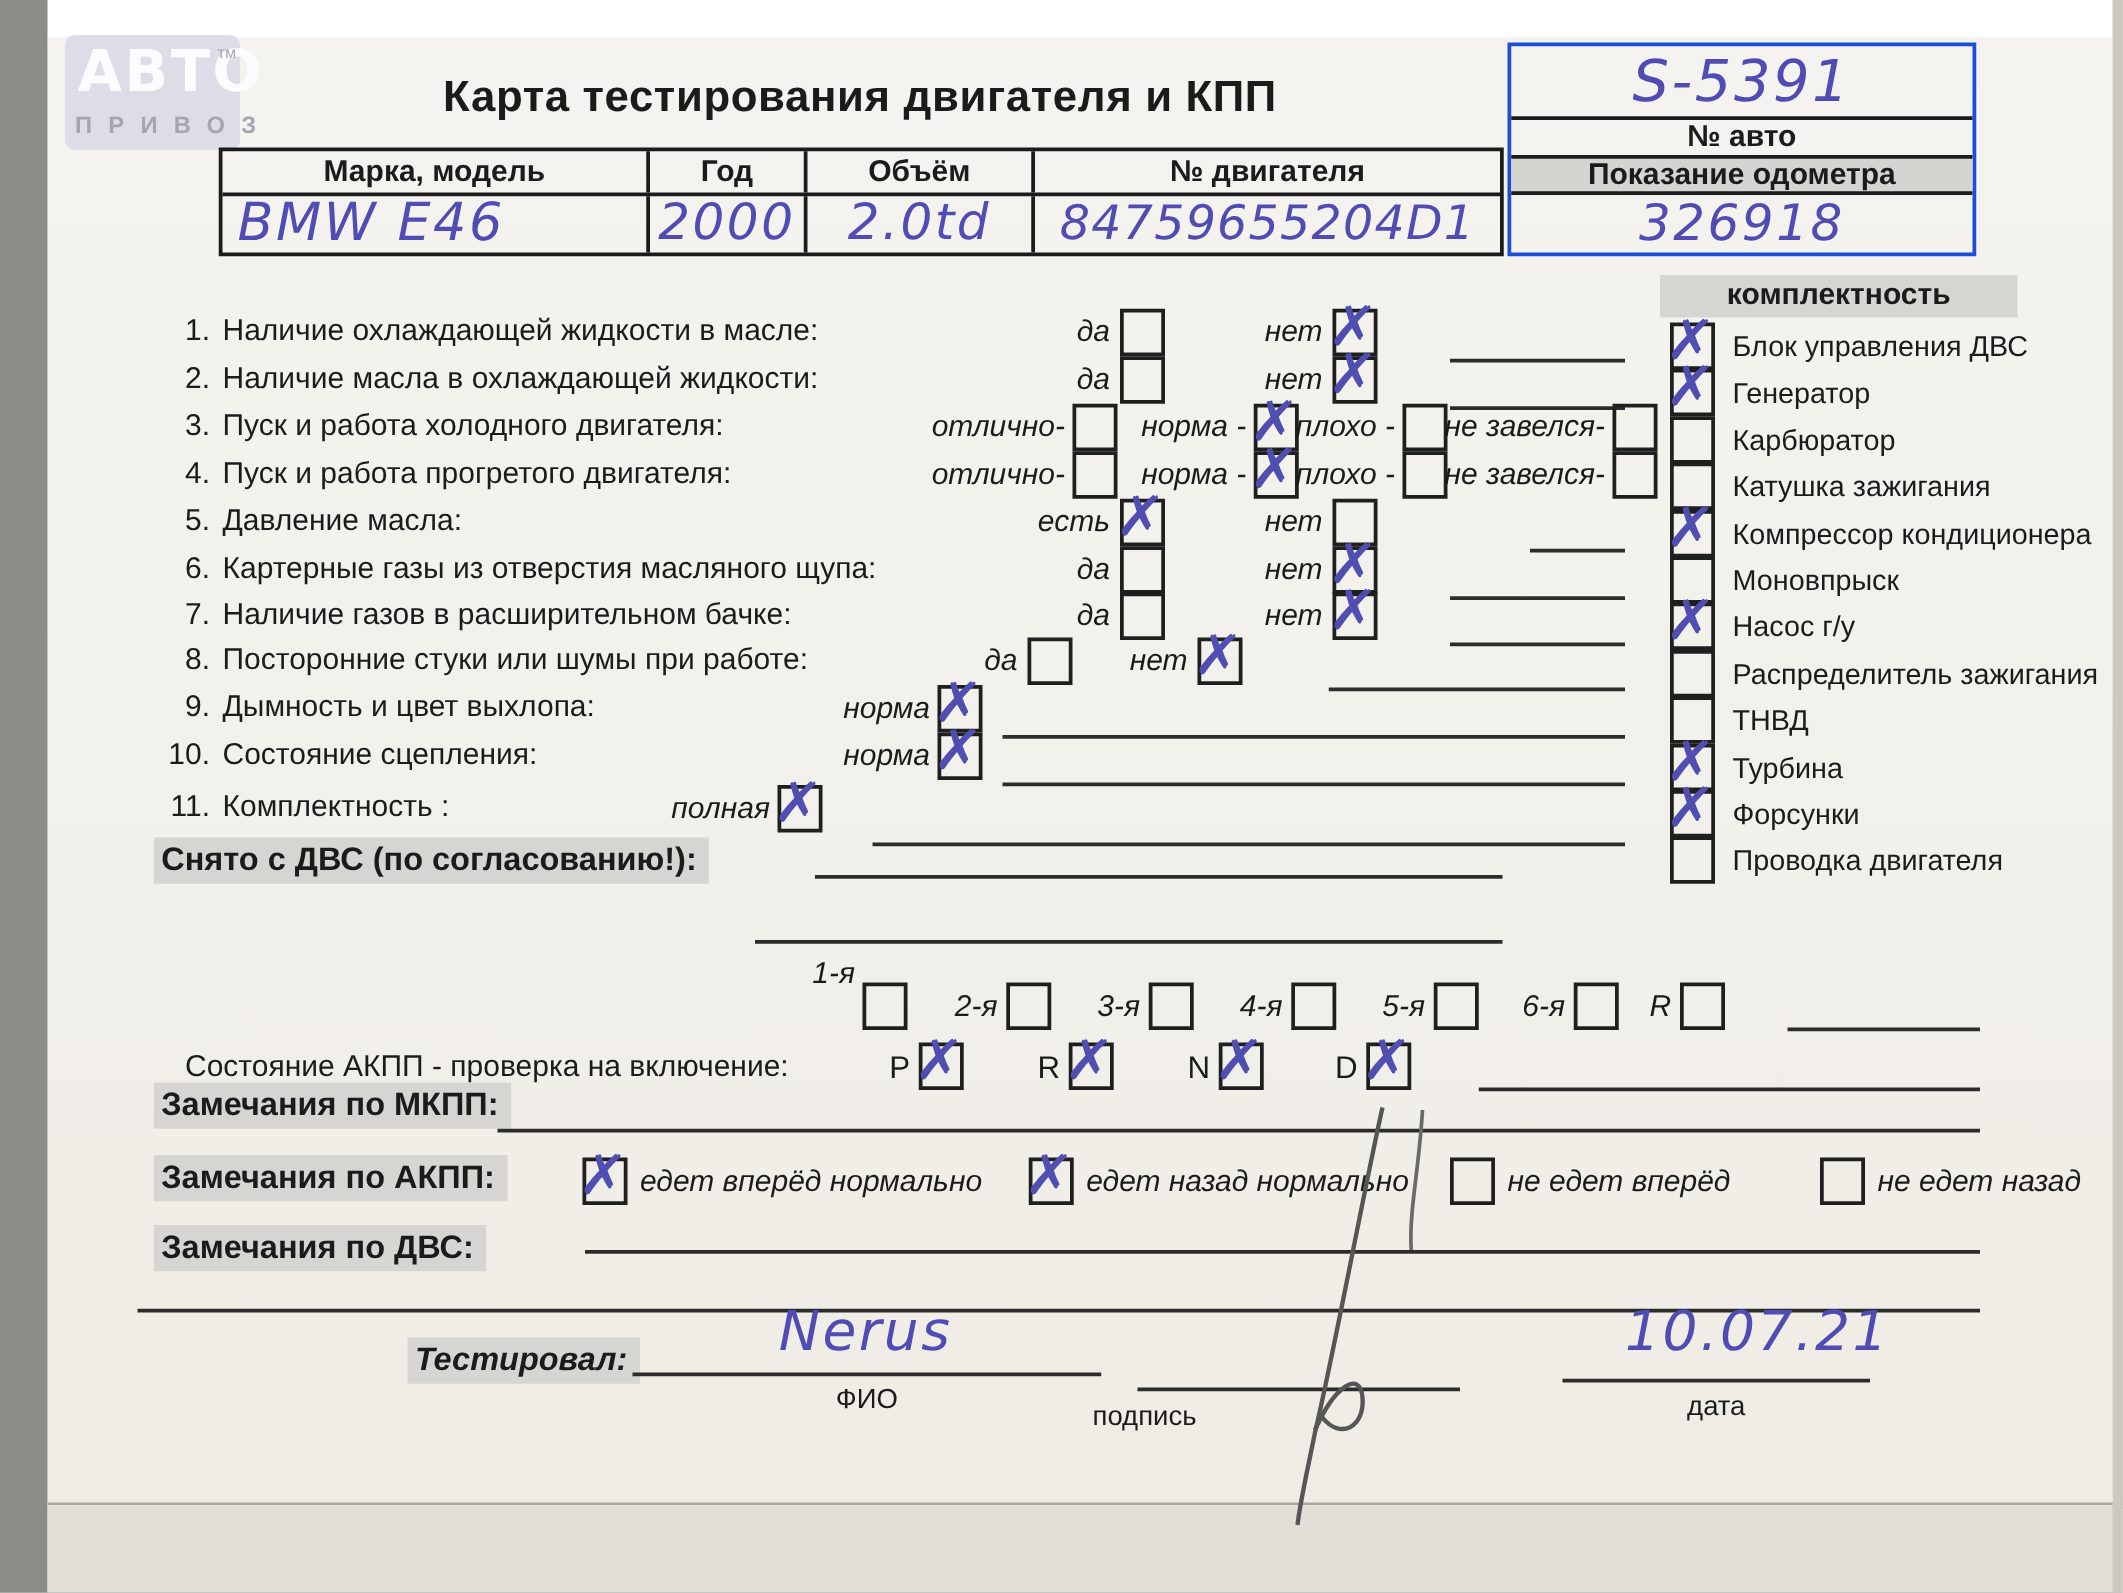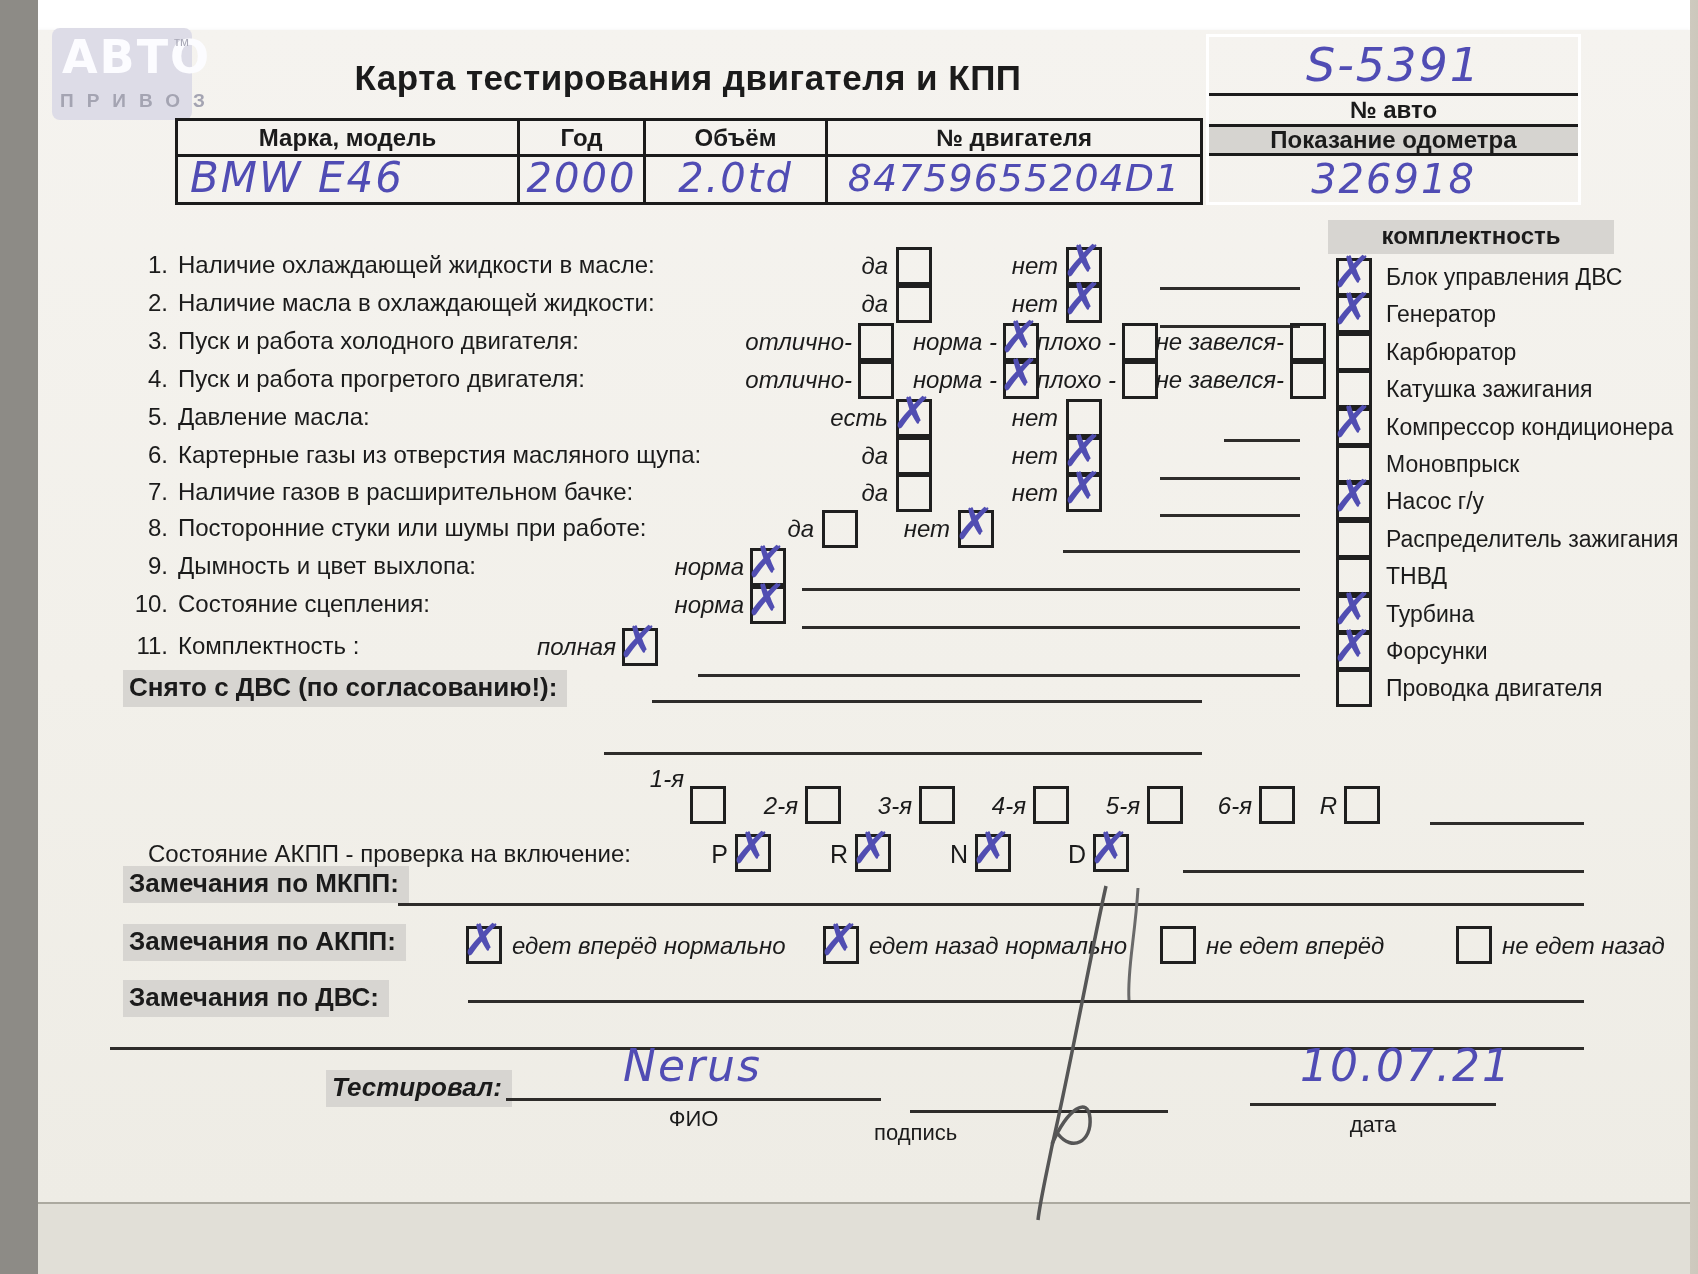--- a/index.html
+++ b/index.html
@@ -25,21 +25,21 @@
   .clabel{font-size:23px;}
   .title{font-size:35px;font-weight:bold;letter-spacing:.5px;text-align:center;}
   .vtable{position:absolute;left:137px;top:118px;width:1028px;height:87px;
           border:3px solid #1b1b1b;box-sizing:border-box;display:flex;flex-direction:column;}
   .vhead{display:flex;height:33px;border-bottom:3px solid #1b1b1b;}
   .vvals{display:flex;flex:1;}
   .vcell{box-sizing:border-box;border-right:3px solid #1b1b1b;display:flex;
          align-items:center;justify-content:center;font-weight:bold;font-size:24px;overflow:visible;}
   .vcell:last-child{border-right:none;}
   .abox{position:absolute;left:1168px;top:34px;width:375px;height:171px;
-        border:3px solid #ffffff;box-sizing:border-box;display:flex;flex-direction:column;}
+        border:3px solid #1d4ed8;box-sizing:border-box;display:flex;flex-direction:column;}
   .arow{box-sizing:border-box;display:flex;align-items:center;justify-content:center;overflow:visible;}
   .logo{position:absolute;left:14px;top:28px;width:140px;height:92px;background:#dddce7;
         border-radius:8px;}
   .logo .brand{position:absolute;left:10px;top:2px;font-size:46px;font-weight:bold;color:#fcfcff;
         letter-spacing:2px;font-family:"DejaVu Sans",sans-serif;}
   .logo .tm{position:absolute;left:122px;top:6px;font-size:13px;color:#a8a8b6;}
   .logo .sub{position:absolute;left:8px;top:62px;font-size:19px;color:#a4a4b2;letter-spacing:13px;font-weight:bold;}
   svg{overflow:visible;}
 </style>
 </head>

